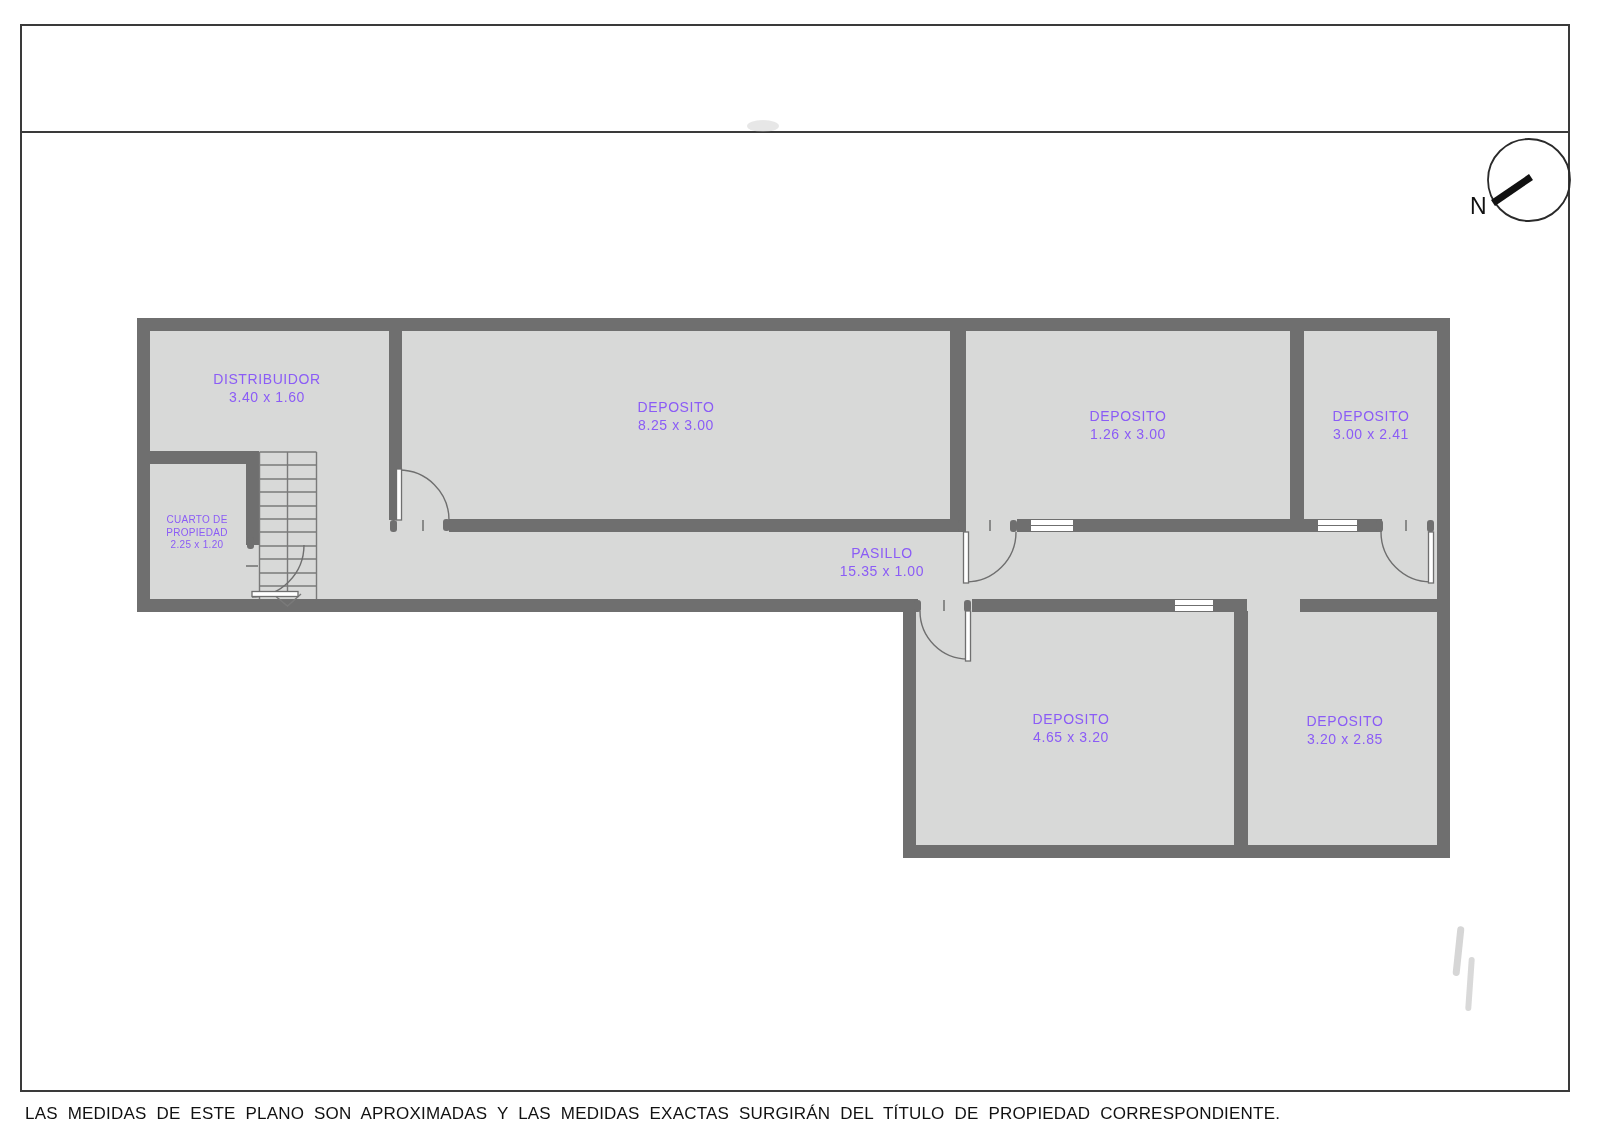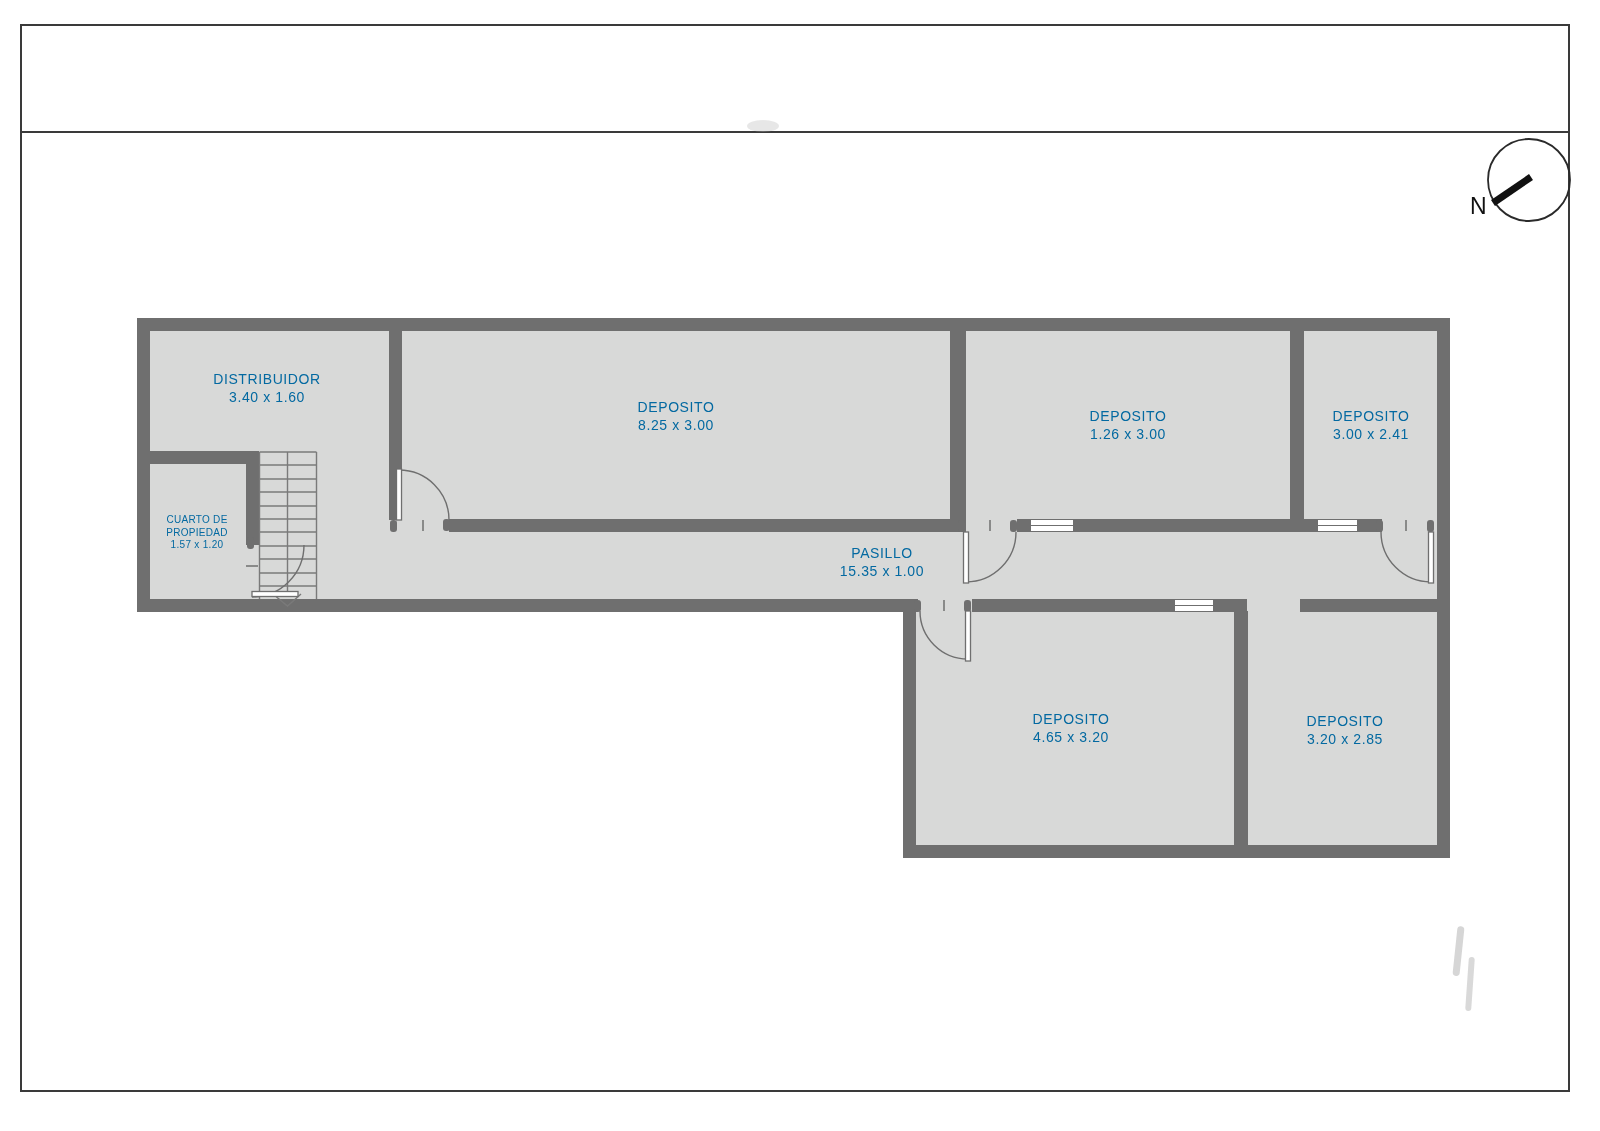--- a/index.html
+++ b/index.html
@@ -9,21 +9,21 @@
   
   #frame{left:20px;top:24px;width:1546px;height:1064px;border:2px solid #3a3a3a;}
   #title-divider{left:20px;top:131px;width:1550px;height:2px;background:#3a3a3a;}
   #plan-title{left:52px;top:52px;font-size:41px;letter-spacing:1px;color:#0f0f0f;white-space:nowrap;}
   
   .floor{background:#d8d9d8;}
   .wall{background:#6f6f6f;}
   .cap{background:#6f6f6f;border-radius:3px;width:7px;height:12px;}
   .vent{background:#ffffff;
         background-image:linear-gradient(to bottom,#6f6f6f 0,#6f6f6f 1px,transparent 1px,transparent 6px,#6f6f6f 6px,#6f6f6f 7px,transparent 7px,transparent 12px,#6f6f6f 12px,#6f6f6f 13px);}
-  .lbl{color:#0369a1;text-align:center;transform:translateX(-50%);white-space:nowrap;
+  .lbl{color:#8b5cf6;text-align:center;transform:translateX(-50%);white-space:nowrap;
        font-size:14px;line-height:18px;letter-spacing:.6px;}
   .lbl.small{font-size:10px;line-height:12.5px;letter-spacing:.3px;}
   #svg-overlay{left:0;top:0;pointer-events:none;}
   
   .footer-text{top:1104px;font-size:17px;color:#111;letter-spacing:.2px;word-spacing:5px;white-space:nowrap;}
   #footer-left{left:25px;}
   #footer-right{right:3px;}
 </style>
 </head>
 <body>
@@ -130,21 +130,21 @@
     </g>
   </svg>
 
   <div class="abs lbl" style="left:267px;top:370px;">
     <div>DISTRIBUIDOR</div>
     <div>3.40 x 1.60</div>
   </div>
   <div class="abs lbl small" style="left:197px;top:514px;">
     <div>CUARTO DE</div>
     <div>PROPIEDAD</div>
-    <div>1.57 x 1.20</div>
+    <div>2.25 x 1.20</div>
   </div>
   <div class="abs lbl" style="left:676px;top:398px;">
     <div>DEPOSITO</div>
     <div>8.25 x 3.00</div>
   </div>
   <div class="abs lbl" style="left:1128px;top:407px;">
     <div>DEPOSITO</div>
     <div>1.26 x 3.00</div>
   </div>
   <div class="abs lbl" style="left:1371px;top:407px;">
@@ -157,14 +157,15 @@
   </div>
   <div class="abs lbl" style="left:1071px;top:710px;">
     <div>DEPOSITO</div>
     <div>4.65 x 3.20</div>
   </div>
   <div class="abs lbl" style="left:1345px;top:712px;">
     <div>DEPOSITO</div>
     <div>3.20 x 2.85</div>
   </div>
 
+  <div class="abs footer-text" id="footer-left">LAS MEDIDAS  DE ESTE PLANO SON APROXIMADAS Y LAS MEDIDAS EXACTAS SURGIRÁN DEL TÍTULO DE PROPIEDAD CORRESPONDIENTE.</div>
 
 </div>
 
 </body></html>

